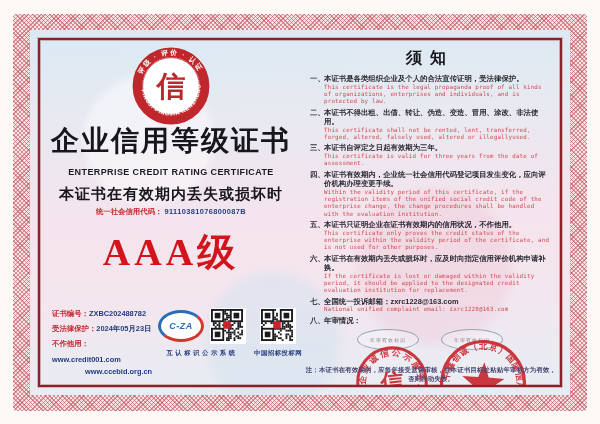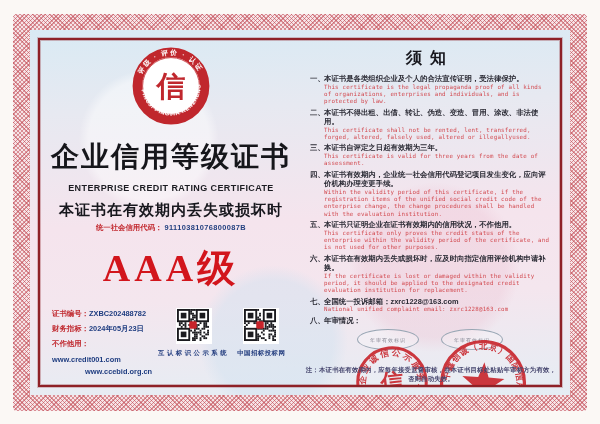--- a/index.html
+++ b/index.html
@@ -19,21 +19,21 @@
       radial-gradient(circle at 75% 65%, rgba(236,196,212,.35) 0 70px, transparent 85px),
       radial-gradient(circle at 45% 85%, rgba(210,226,240,.5) 0 60px, transparent 75px),
       linear-gradient(178deg,#d9eaf4 0%,#e7e9f1 22%,#f5e4ed 52%,#f4e6ee 72%,#e5edf4 100%);}
   .frame{position:absolute;left:8px;top:8px;right:8px;bottom:8px;
     border:2px solid #8e2127;box-shadow:inset 0 0 0 1px rgba(142,33,39,.30), 0 0 0 1px rgba(142,33,39,.25);
     display:flex;}
   
   .col-left{width:262px;position:relative;text-align:center;padding-top:4px;flex:none;}
   .logo-wrap{height:80px;margin-top:2px;}
   .title{font-family:"Liberation Serif",serif;font-weight:700;font-size:28px;color:#16161b;
-    letter-spacing:2px;margin-top:16px;line-height:1.1;}
+    letter-spacing:2px;margin-top:0;line-height:1.1;}
   .subtitle{font-family:"Liberation Sans",sans-serif;font-weight:700;font-size:9px;color:#1c1c22;
     letter-spacing:.4px;margin-top:10px;}
   .company{font-family:"Liberation Serif",serif;font-weight:700;font-size:15px;color:#17171d;
     letter-spacing:1px;margin-top:8px;}
   .codeline{font-size:7.4px;font-weight:700;margin-top:3px;}
   .codeline .lbl{color:#c22a30;}
   .codeline .val{color:#244180;letter-spacing:.4px;}
   .statement{font-size:8.2px;line-height:1.5;color:#26262e;text-align:justify;
     padding:0 14px;text-indent:2em;margin-top:8px;font-weight:600;}
   .rating{font-family:"Liberation Serif",serif;font-weight:900;font-size:38px;color:#d2151c;
@@ -112,30 +112,31 @@
 
 
       <div class="rating">AAA级</div>
 
       <div class="bottom-row">
         <div class="meta">
           <div>
             <span class="lbl">证书编号：</span><span class="val">ZXBC202488782</span>
           </div>
           <div>
-            <span class="lbl">财务指标：</span><span class="val">2024年05月23日</span>
+            <span class="lbl">受法律保护：</span><span class="val">2024年05月23日</span>
           </div>
           <div>
             <span class="lbl">不作他用：</span><span class="val">www.credit001.com</span>
           </div>
           <div class="url2 val">www.ccebid.org.cn</div>
         </div>
 
         <div class="idgroup">
           <div class="idrow">
+            <span class="cza">C-ZA</span>
             <span class="qr"><svg width="32" height="32" viewBox="0 0 34 34" fill="#1b1b1f">
                   <rect x="14" y="0" width="2" height="2"></rect>
                   <rect x="16" y="0" width="2" height="2"></rect>
                   <rect x="18" y="0" width="2" height="2"></rect>
                   <rect x="14" y="2" width="2" height="2"></rect>
                   <rect x="14" y="4" width="2" height="2"></rect>
                   <rect x="16" y="4" width="2" height="2"></rect>
                   <rect x="16" y="6" width="2" height="2"></rect>
                   <rect x="18" y="6" width="2" height="2"></rect>
                   <rect x="16" y="8" width="2" height="2"></rect>

